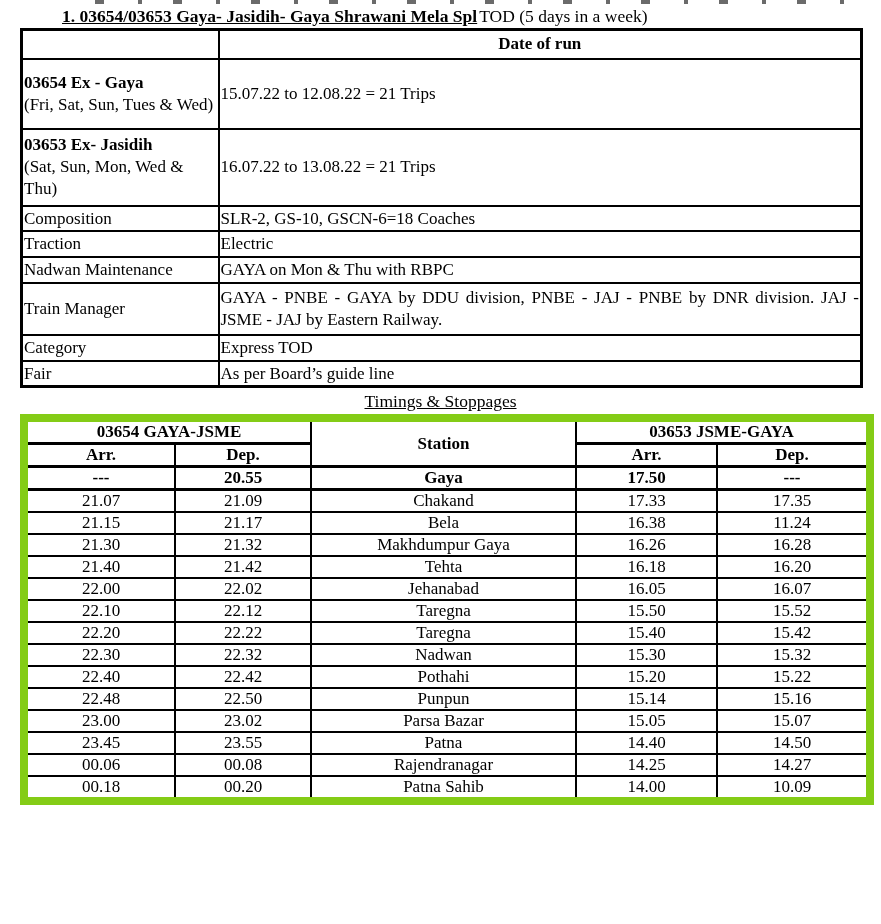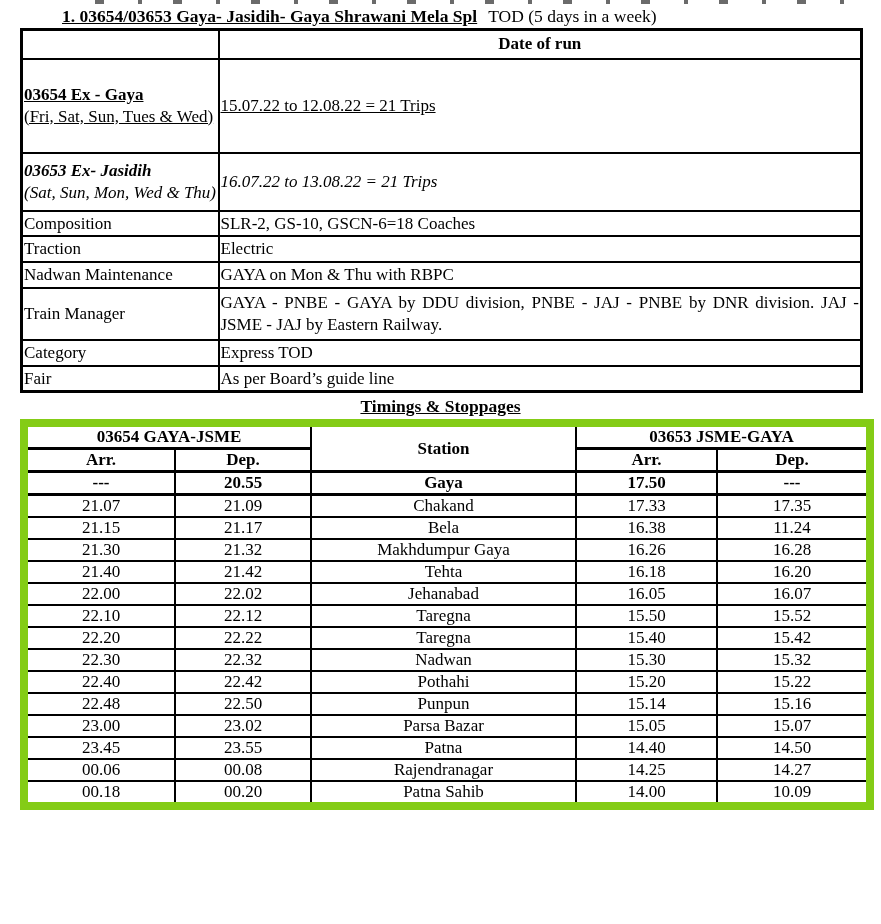--- a/index.html
+++ b/index.html
@@ -32,21 +32,21 @@
     margin: 6px 0 1px 62px;
     font-size: 17.5px;
     line-height: 21px;
     white-space: nowrap;
   }
   .title .bold-part {
     font-weight: bold;
     text-decoration: underline;
   }
   .title .regular-part {
-    margin-left: 11px;
+    margin-left: 2px;
   }
   table {
     border-collapse: collapse;
     table-layout: fixed;
     margin-left: 20px;
   }
   table.info-table {
     width: 840px;
     border: 3px solid #000;
   }
@@ -63,21 +63,21 @@
   }
   .label-bold {
     font-weight: bold;
     display: block;
   }
   td.justified {
     text-align: justify;
   }
   .subheading {
     text-align: center;
-    font-weight: bold;
+    font-weight: normal;
     font-size: 17.5px;
     line-height: 22px;
     margin: 2px 0;
     text-decoration: underline;
   }
   table.timings-table {
     width: 846px;
     border: 8px solid #84cc16;
   }
   table.timings-table th,
@@ -86,22 +86,22 @@
     padding: 0 2px;
     font-size: 17px;
     text-align: center;
     vertical-align: middle;
   }
   table.timings-table th {
     font-weight: bold;
   }
   tr.h28  { height: 20px; }
   tr.h29  { height: 29px; }
-  tr.h76  { height: 94px; text-decoration: underline; }
-  tr.h77  { height: 58px; font-style: italic; }
+  tr.h76  { height: 70px; }
+  tr.h77  { height: 77px; }
   tr.h52  { height: 52px; }
   tr.h26  { height: 20px; }
   .thick-bottom { border-bottom: 3px solid #000 !important; }
   tr.bold-row td { font-weight: bold; }
 </style>
 </head>
 <body>
 
 <div class="page">
 

